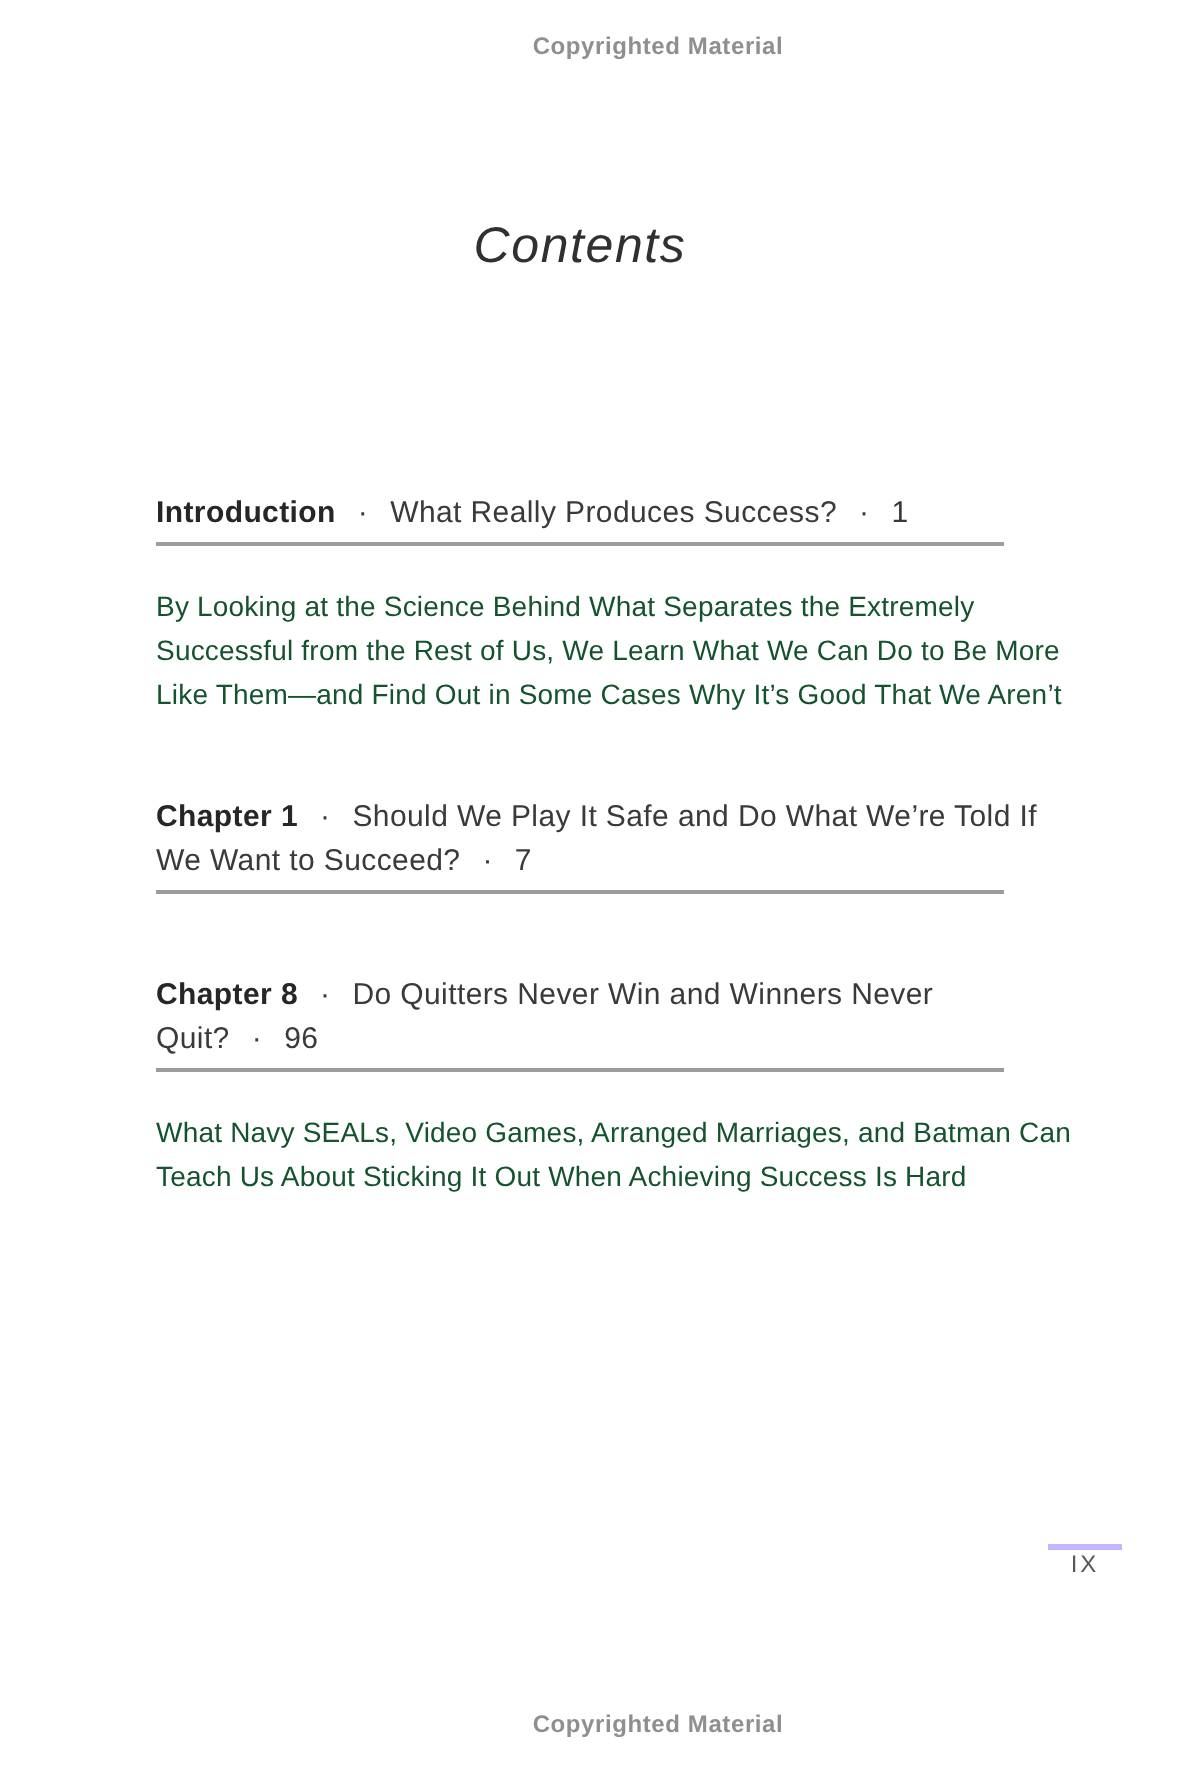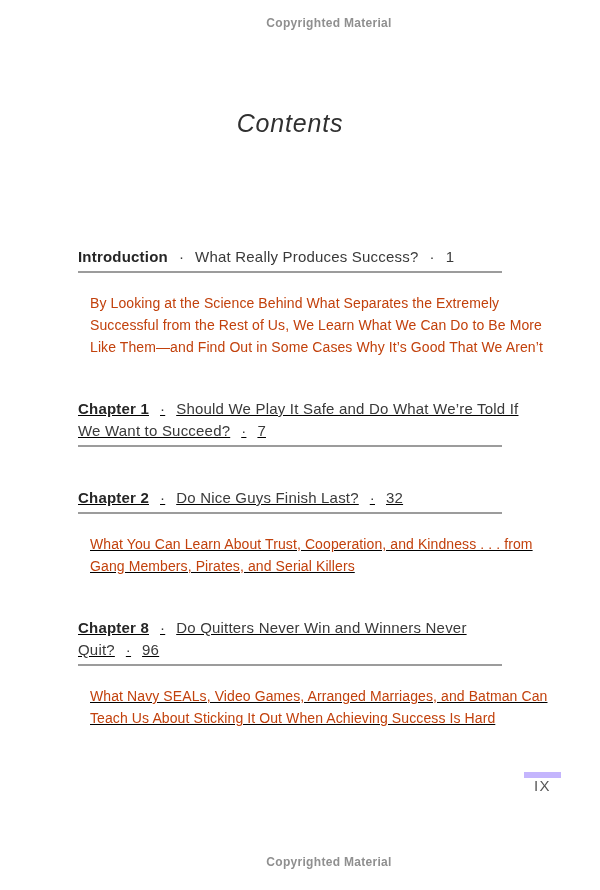--- a/index.html
+++ b/index.html
@@ -18,40 +18,40 @@
   }
   .notice.top { top: 16px; }
   .notice.bottom { top: 855px; }
   .page-title {
     position: absolute; left: 78px; top: 109px; width: 424px;
     text-align: center;
     font-size: 25px; font-weight: 400;
     color: #303030; letter-spacing: 0.8px; font-style: italic;
   }
   .toc { position: absolute; left: 78px; top: 246px; width: 424px; }
-  .section + .section { margin-top: 40px; text-decoration: underline; }
+  .section + .section { margin-top: 40px; }
   .heading {
     font-size: 15px; line-height: 22px;
     color: #3a3a3a; letter-spacing: 0.2px;
     white-space: pre-line; width: 470px;
   }
   .heading .label { font-weight: 700; color: #262626; margin-top: 21px; }
   .heading .dot { margin: 0 11px; color: #3a3a3a; }
   .rule { margin-top: 3px; width: 424px; height: 2px; background: #9c9c9c; }
   .desc {
-    margin: 19px 0 0 12px;
+    margin: 19px 0 0 0;
     font-size: 14px; line-height: 22px;
-    color: #c2410c; letter-spacing: 0.1px;
+    color: #14532d; letter-spacing: 0.1px;
     white-space: pre-line; width: 470px;
   }
   .folio {
     position: absolute; left: 524px; top: 772px; width: 37px;
-    border-top: 6px solid #c4b5fd;
+    border-top: 3px solid #c4b5fd;
     text-align: center; padding-top: 3px;
-    font-size: 15px; line-height: 9px;
+    font-size: 12px; line-height: 9px;
     color: #575757; letter-spacing: 1.5px;
   }
 </style>
 </head>
 <body>
 
 <div class="notice top">Copyrighted Material</div>
 
 <div class="page-title">Contents</div>
 
@@ -64,26 +64,20 @@
 Successful from the Rest of Us, We Learn What We Can Do to Be More
 Like Them—and Find Out in Some Cases Why It’s Good That We Aren’t</p>
   </div>
 
   <div class="section">
     <div class="heading"><span class="label">Chapter 1</span><span class="dot">·</span><span class="htitle">Should We Play It Safe and Do What We’re Told If
 We Want to Succeed?</span><span class="dot">·</span><span class="hpage">7</span></div>
     <div class="rule"></div>
   </div>
 
-  <div class="section">
-    <div class="heading"><span class="label">Chapter 2</span><span class="dot">·</span><span class="htitle">Do Nice Guys Finish Last?</span><span class="dot">·</span><span class="hpage">32</span></div>
-    <div class="rule"></div>
-    <p class="desc">What You Can Learn About Trust, Cooperation, and Kindness . . . from
-Gang Members, Pirates, and Serial Killers</p>
-  </div>
 
   <div class="section">
     <div class="heading"><span class="label">Chapter 8</span><span class="dot">·</span><span class="htitle">Do Quitters Never Win and Winners Never
 Quit?</span><span class="dot">·</span><span class="hpage">96</span></div>
     <div class="rule"></div>
     <p class="desc">What Navy SEALs, Video Games, Arranged Marriages, and Batman Can
 Teach Us About Sticking It Out When Achieving Success Is Hard</p>
   </div>
 
 </div>

